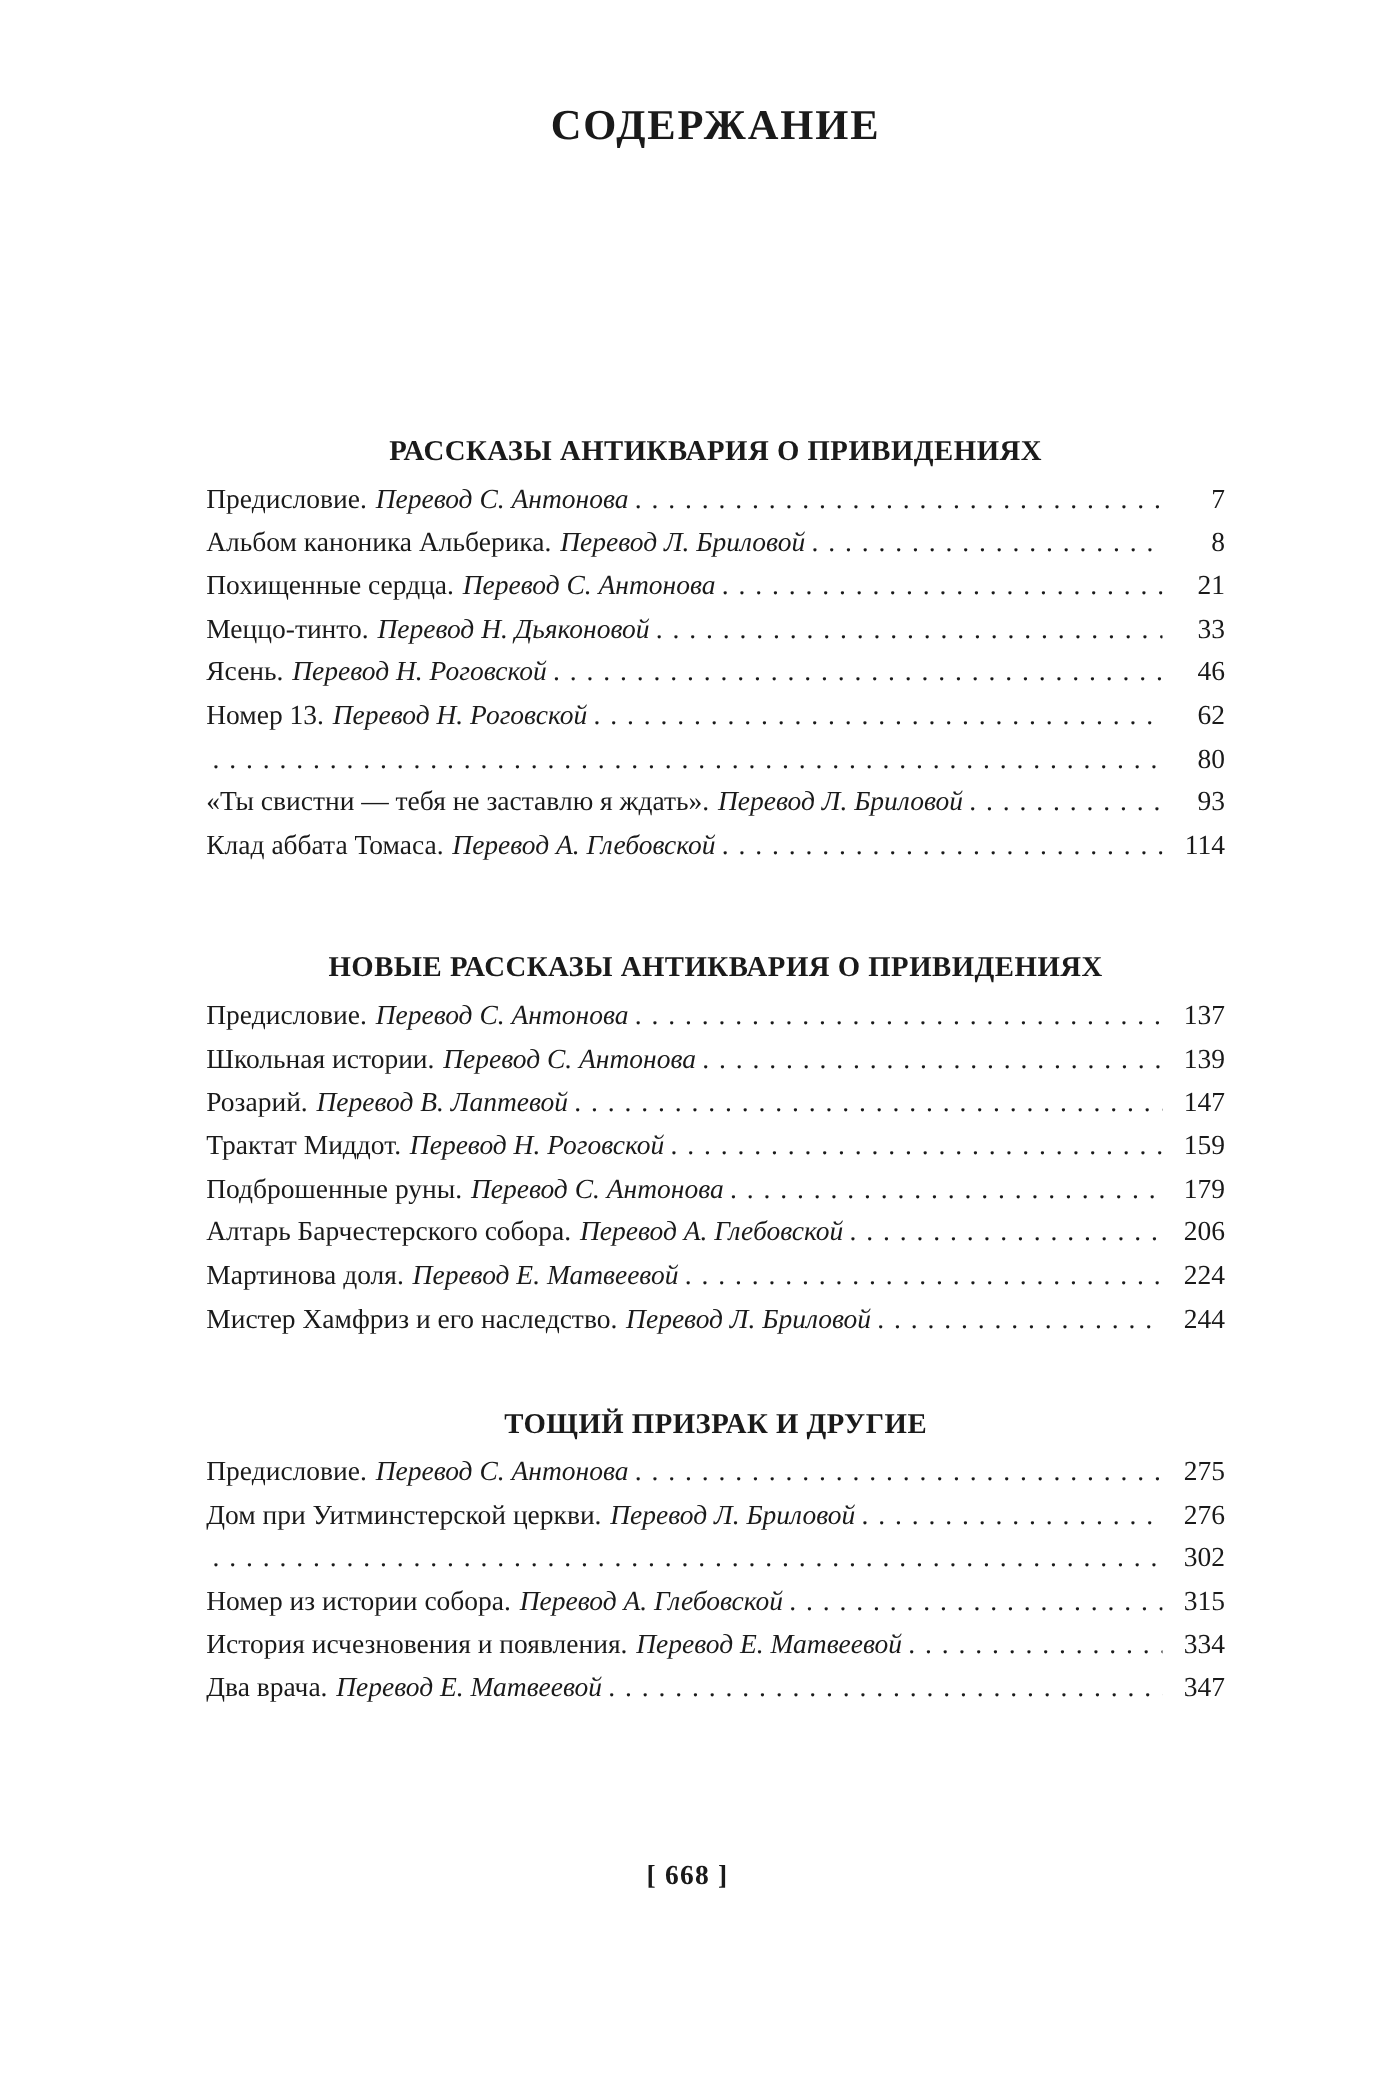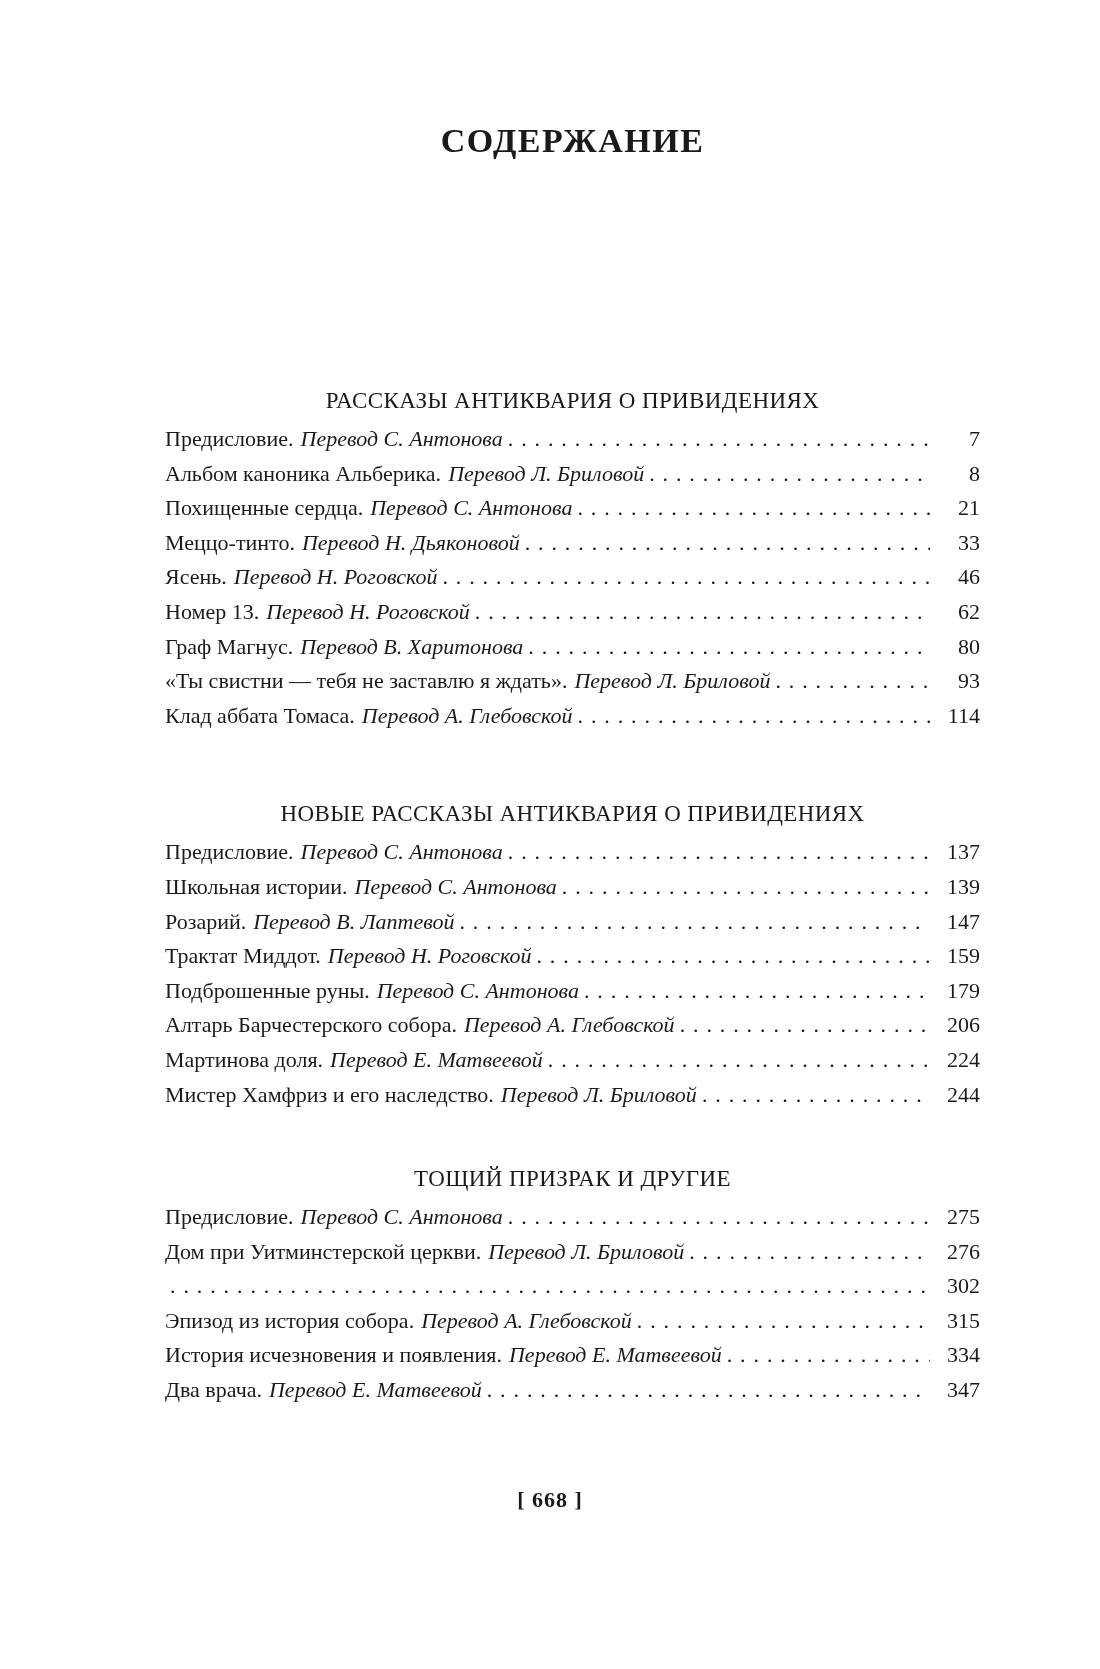--- a/index.html
+++ b/index.html
@@ -12,40 +12,40 @@
     height: 1669px;
     overflow: hidden;
     font-family: "Liberation Serif", "DejaVu Serif", serif;
     color: #1a1a1a;
   }
   .page {
     position: relative;
     width: 1100px;
     height: 1669px;
     box-sizing: border-box;
-    padding-top: 120px;
+    padding-top: 80px;
   }
   .content {
     margin-left: 165px;
     width: 815px;
   }
   .page-title {
     text-align: center;
     font-size: 34px;
     line-height: 42px;
     font-weight: bold;
     letter-spacing: 1.5px;
     margin: 0;
   }
   .toc-section { margin: 0; }
   .toc-section .section-header {
     text-align: center;
     font-size: 23px;
     line-height: 30px;
-    font-weight: normal;
+    font-weight: bold;
     letter-spacing: 0.4px;
     margin: 0;
   }
   .toc-section:nth-of-type(1) { margin-top: 224px; }
   .toc-section:nth-of-type(2) { margin-top: 66px; }
   .toc-section:nth-of-type(3) { margin-top: 52px; }
   .entry-list { margin-top: 6px; }
   .entry {
     display: flex;
     align-items: baseline;
@@ -126,21 +126,20 @@
     <span class="entry-page">46</span>
   </div>
 
   <div class="entry">
     <span class="entry-text"><span class="entry-title">Номер 13.</span><span class="entry-translator">Перевод Н. Роговской</span></span>
     <span class="leader-dots"></span>
     <span class="entry-page">62</span>
   </div>
 
   <div class="entry">
-    <span class="entry-text"><span class="entry-title">Граф Магнус.</span><span class="entry-translator">Перевод В. Харитонова</span></span>
     <span class="leader-dots"></span>
     <span class="entry-page">80</span>
   </div>
 
   <div class="entry">
     <span class="entry-text"><span class="entry-title">«Ты свистни — тебя не заставлю я ждать».</span><span class="entry-translator">Перевод Л. Бриловой</span></span>
     <span class="leader-dots"></span>
     <span class="entry-page">93</span>
   </div>
 
@@ -219,21 +218,21 @@
     <span class="leader-dots"></span>
     <span class="entry-page">276</span>
   </div>
 
   <div class="entry">
     <span class="leader-dots"></span>
     <span class="entry-page">302</span>
   </div>
 
   <div class="entry">
-    <span class="entry-text"><span class="entry-title">Эпизод из история собора.</span><span class="entry-translator">Перевод А. Глебовской</span></span>
+    <span class="entry-text"><span class="entry-title">Номер из истории собора.</span><span class="entry-translator">Перевод А. Глебовской</span></span>
     <span class="leader-dots"></span>
     <span class="entry-page">315</span>
   </div>
 
   <div class="entry">
     <span class="entry-text"><span class="entry-title">История исчезновения и появления.</span><span class="entry-translator">Перевод Е. Матвеевой</span></span>
     <span class="leader-dots"></span>
     <span class="entry-page">334</span>
   </div>
 

